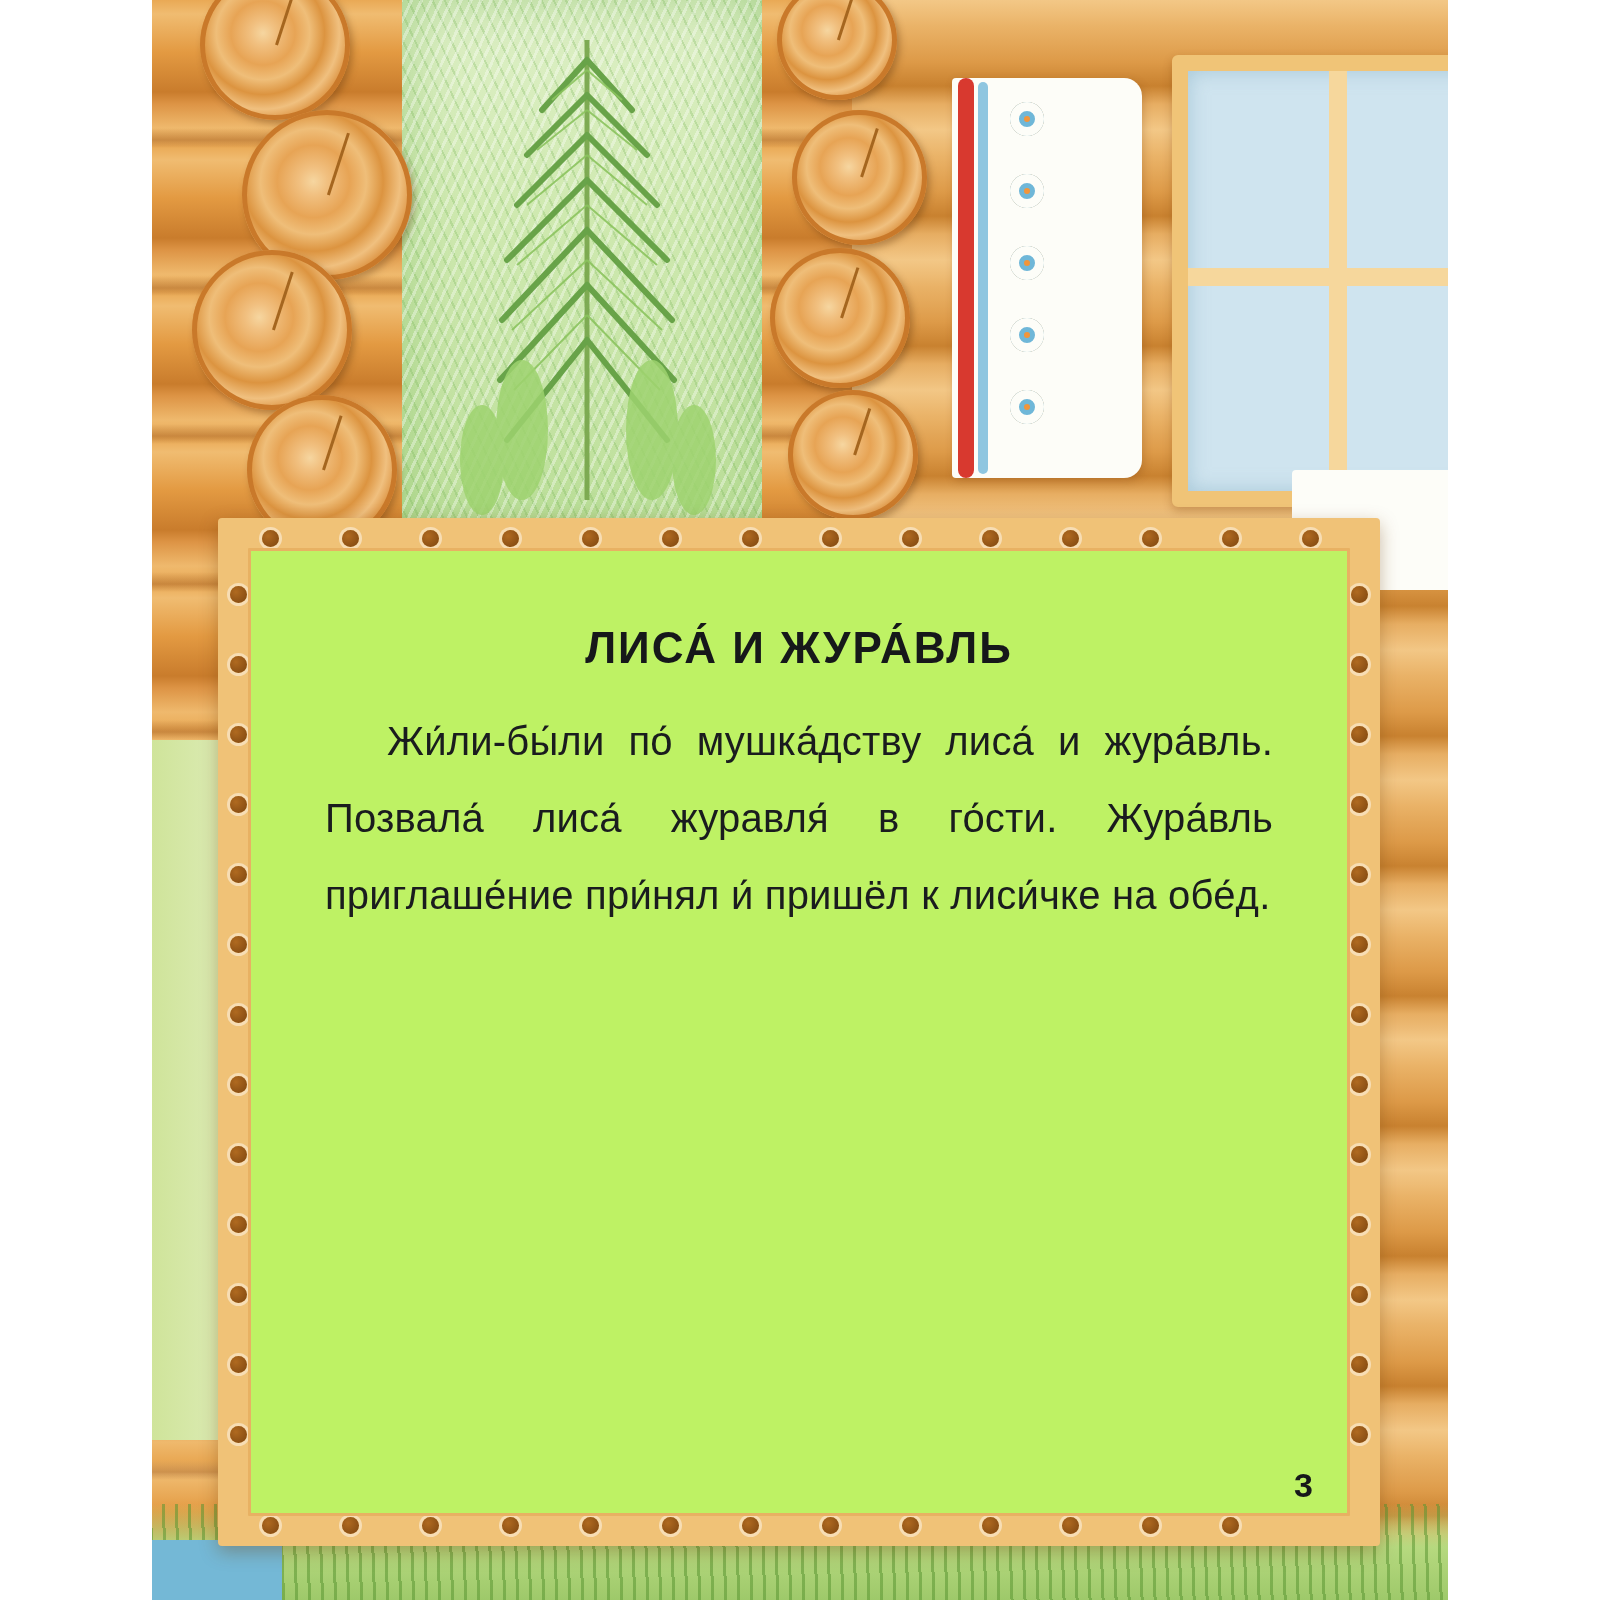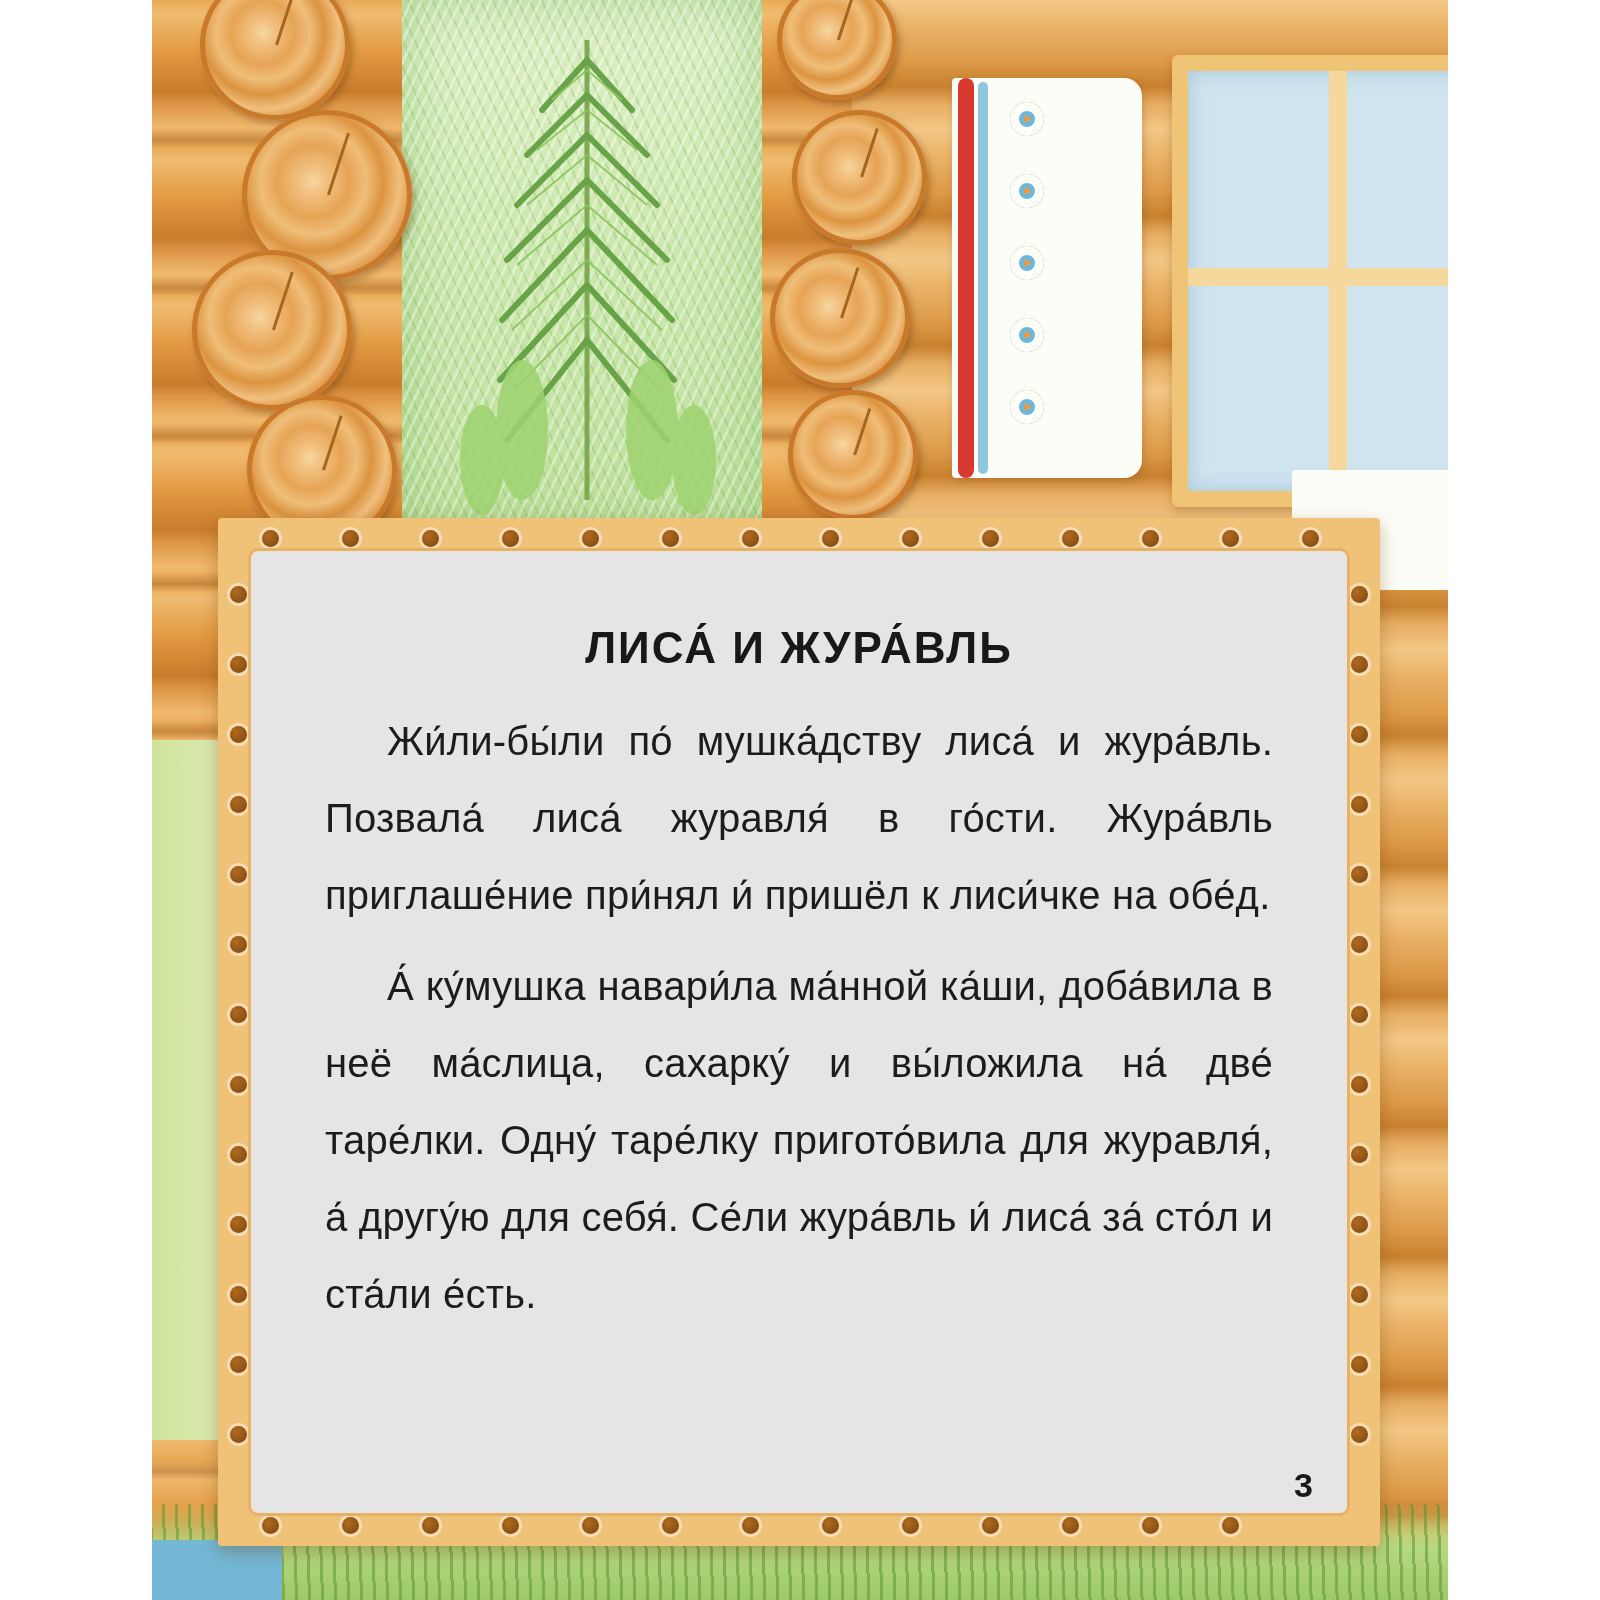--- a/index.html
+++ b/index.html
@@ -198,23 +198,23 @@
     top: 518px;
     width: 1162px;
     height: 1028px;
     background: #f0c277;
     border-radius: 4px;
     box-shadow: 0 6px 18px rgba(110,60,10,.35);
   }
   .panel-inner-border{
     position:absolute;
     left: 30px; top: 30px; right: 30px; bottom: 30px;
-    background:#e5e5e5;
+    background:#bef264;
     border: 3px solid #e8b163;
-    border-radius: 10px;
+    border-radius: 1px;
   }
   
   .bead{
     position:absolute;
     width: 17px; height: 17px;
     border-radius:50%;
     background: radial-gradient(circle at 35% 35%, #b06a20, #7d4510);
     box-shadow: 0 0 0 3px rgba(255,255,255,.45);
   }
 
@@ -379,21 +379,20 @@
       <div class="bead" style="right:12px; top:768px;"></div>
       <div class="bead" style="right:12px; top:838px;"></div>
       <div class="bead" style="right:12px; top:908px;"></div>
 
       <div class="panel-inner-border">
         <div class="text-area">
 
           <h1 class="story-title">ЛИСА́ И ЖУРА́ВЛЬ</h1>
 
           <p class="para first">Жи́ли-бы́ли по́ мушка́дству лиса́ и жура́вль. Позвала́ лиса́ журавля́ в го́сти. Жура́вль приглаше́ние при́нял и́ пришёл к лиси́чке на обе́д.</p>
-          <p class="para first">А́ ку́мушка навари́ла ма́нной ка́ши, доба́вила в неё ма́слица, сахарку́ и вы́ложила на́ две́ таре́лки. Одну́ таре́лку пригото́вила для журавля́, а́ другу́ю для себя́. Се́ли жура́вль и́ лиса́ за́ сто́л и ста́ли е́сть.</p>
 
         </div>
         <div class="page-number">3</div>
       </div>
 
     </div>
   </div>
 </div>
 
 </body></html>

